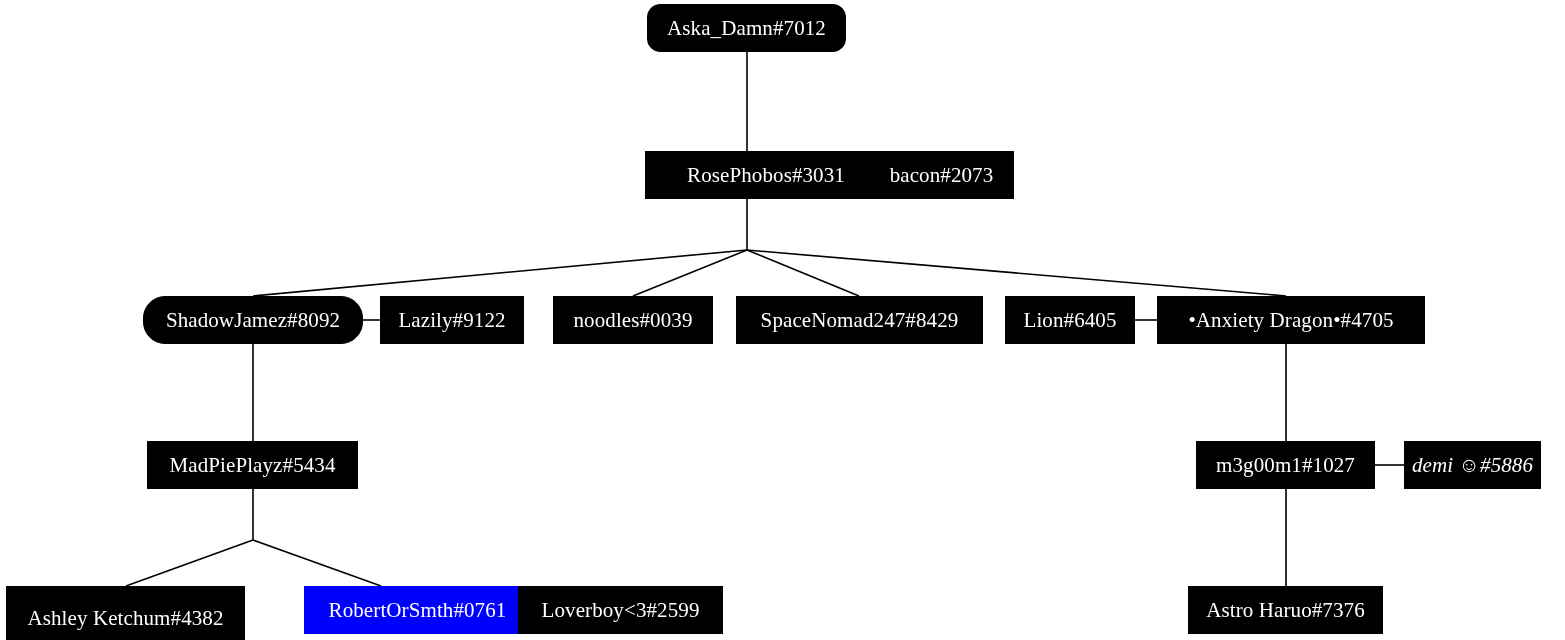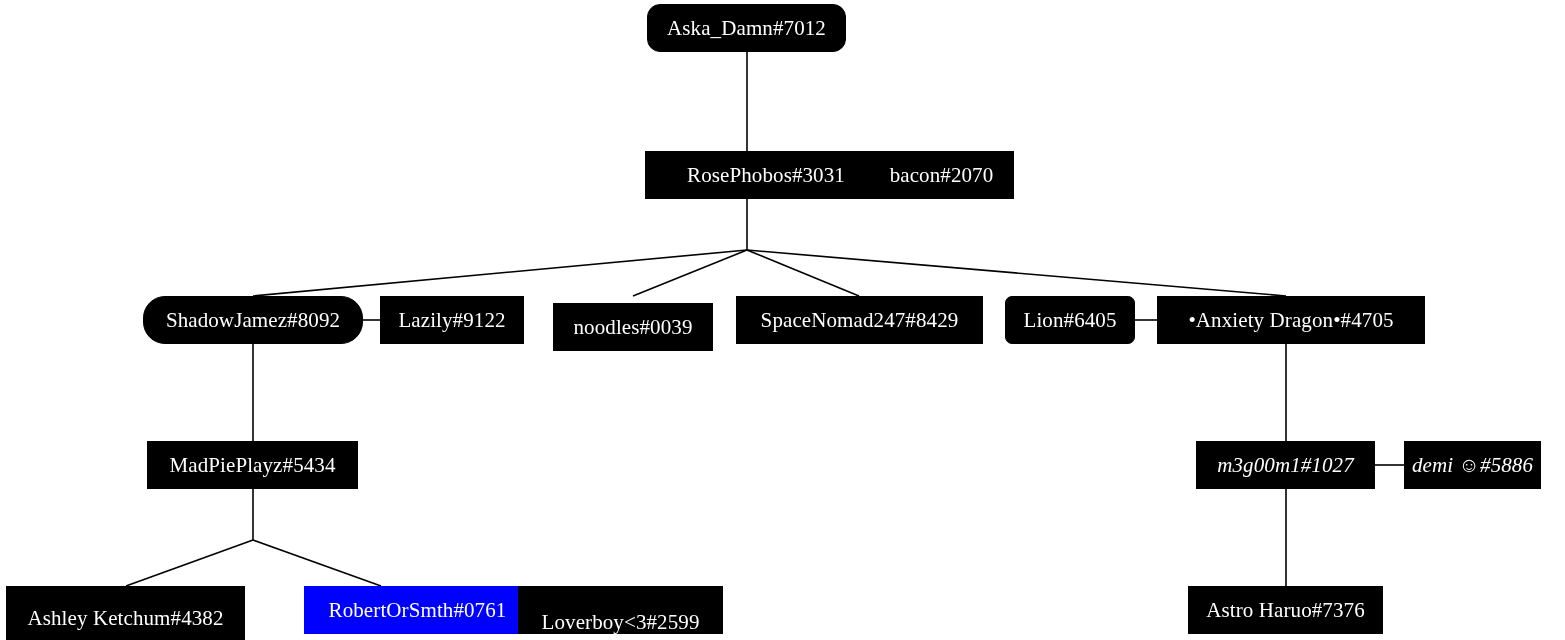--- a/index.html
+++ b/index.html
@@ -71,54 +71,54 @@
       <polyline points="495,610 518,610" fill="none" stroke="#000000" stroke-width="1.6"></polyline>
       <polyline points="1286,489 1286,586" fill="none" stroke="#000000" stroke-width="1.6"></polyline>
     </svg>
 <div class="node" style="left: 647px; top: 4px; width: 199px; height: 48px; border-radius: 13px;">
       <span>Aska_Damn#7012</span>
     </div>
     <div class="node" style="left: 645px; top: 151px; width: 242px; height: 48px;">
       <span>RosePhobos#3031</span>
     </div>
     <div class="node" style="left: 869px; top: 151px; width: 145px; height: 48px;">
-      <span>bacon#2070</span>
+      <span>bacon#2073</span>
     </div>
     <div class="node" style="left: 143px; top: 296px; width: 220px; height: 48px; border-radius: 22px;">
       <span>ShadowJamez#8092</span>
     </div>
     <div class="node" style="left: 380px; top: 296px; width: 144px; height: 48px;">
       <span>Lazily#9122</span>
     </div>
-    <div class="node" style="left: 553px; top: 296px; width: 160px; height: 48px; margin-top: 7px;">
+    <div class="node" style="left: 553px; top: 296px; width: 160px; height: 48px;">
       <span>noodles#0039</span>
     </div>
     <div class="node" style="left: 736px; top: 296px; width: 247px; height: 48px;">
       <span>SpaceNomad247#8429</span>
     </div>
-    <div class="node" style="left: 1005px; top: 296px; width: 130px; height: 48px; border-radius: 7px;">
+    <div class="node" style="left: 1005px; top: 296px; width: 130px; height: 48px;">
       <span>Lion#6405</span>
     </div>
     <div class="node" style="left: 1157px; top: 296px; width: 268px; height: 48px;">
       <span>•Anxiety Dragon•#4705</span>
     </div>
     <div class="node" style="left: 147px; top: 441px; width: 211px; height: 48px;">
       <span>MadPiePlayz#5434</span>
     </div>
-    <div class="node" style="left: 1196px; top: 441px; width: 179px; height: 48px; font-style: italic;">
+    <div class="node" style="left: 1196px; top: 441px; width: 179px; height: 48px;">
       <span>m3g00m1#1027</span>
     </div>
     <div class="node" style="left: 1404px; top: 441px; width: 137px; height: 48px; font-style: italic;">
       <span>demi ☺#5886</span>
     </div>
     <div class="node" style="left: 6px; top: 586px; width: 239px; height: 64px;">
       <span>Ashley Ketchum#4382</span>
     </div>
     <div class="node highlight" style="left: 268px; top: 586px; width: 227px; height: 48px; margin-left: 36px;">
       <span>RobertOrSmth#0761</span>
     </div>
-    <div class="node" style="left: 518px; top: 586px; width: 205px; height: 48px; align-items: flex-end;">
+    <div class="node" style="left: 518px; top: 586px; width: 205px; height: 48px;">
       <span>Loverboy&lt;3#2599</span>
     </div>
     <div class="node" style="left: 1188px; top: 586px; width: 195px; height: 48px;">
       <span>Astro Haruo#7376</span>
     </div>
   </div>
 
 </body></html>

